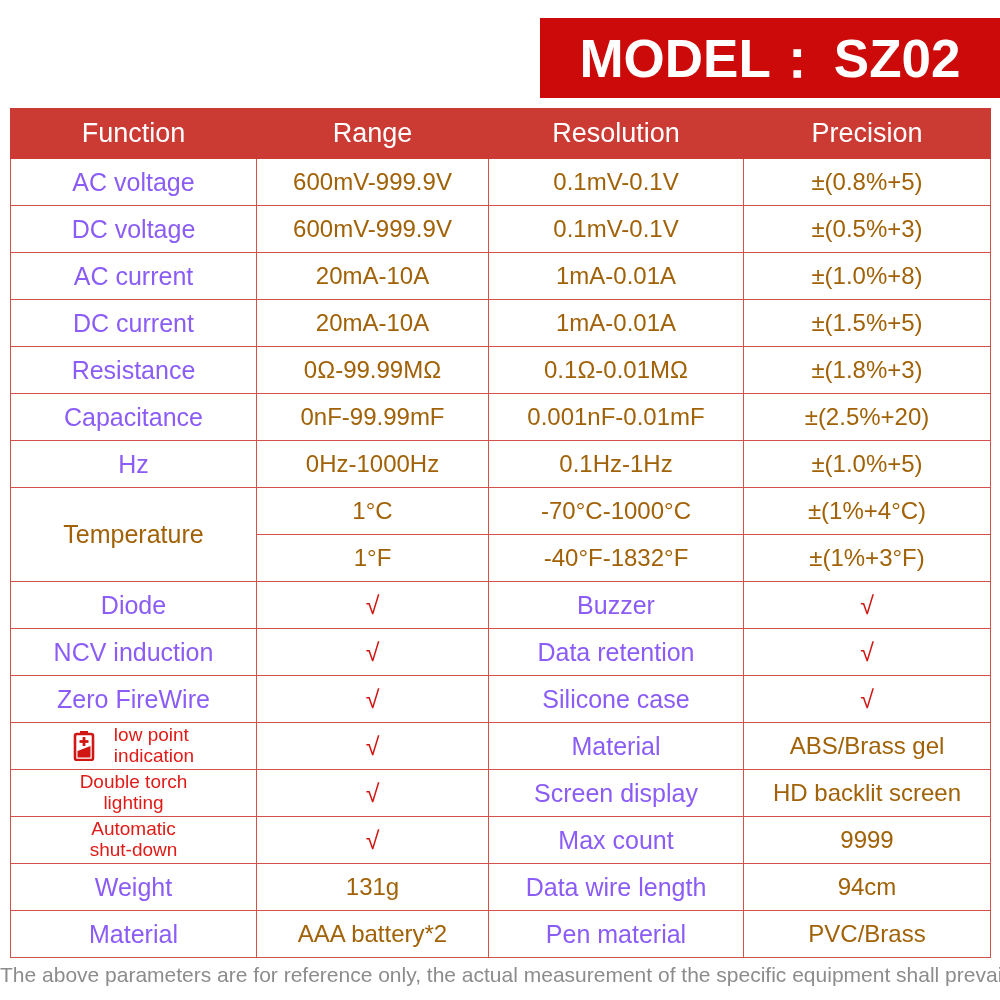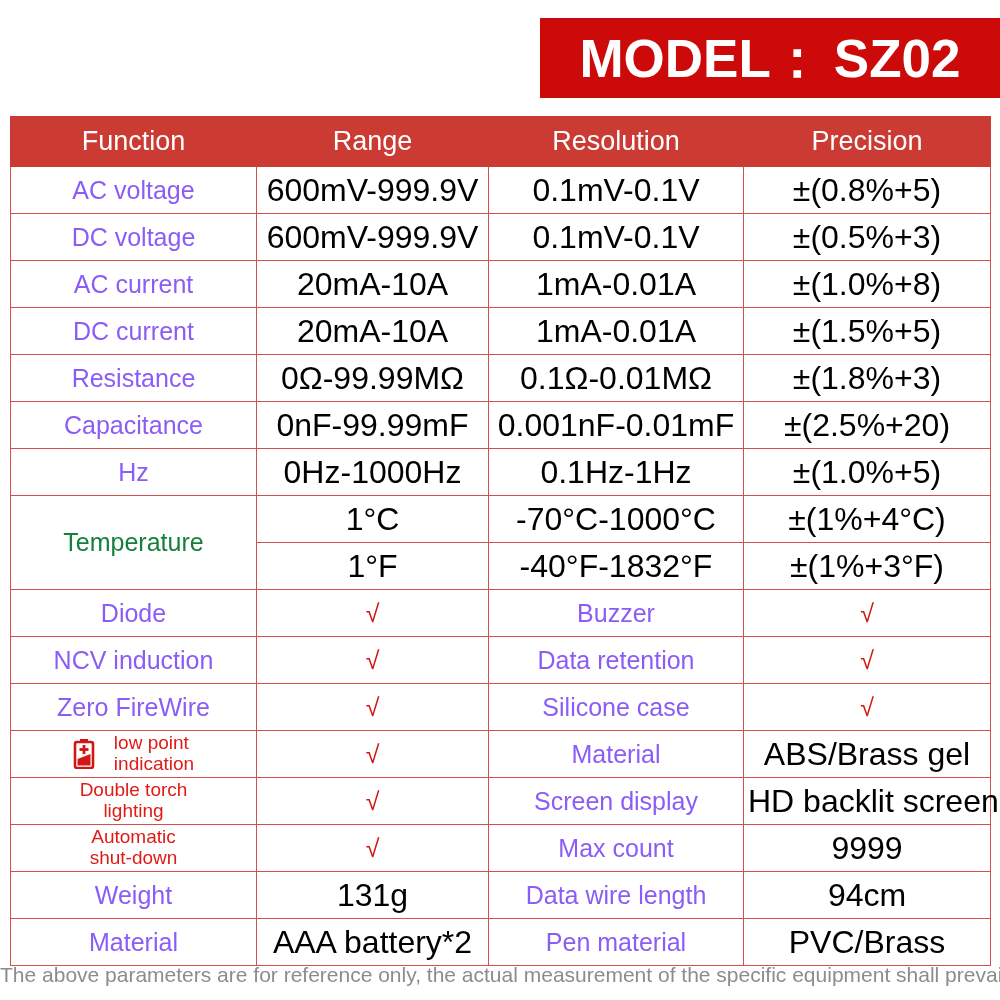--- a/index.html
+++ b/index.html
@@ -40,21 +40,21 @@
     letter-spacing: 0px;
     white-space: nowrap;
     line-height: 1;
   }
   .model-banner .model-label { margin-right: 10px; }
 
   
   .spec-table {
     position: absolute;
     left: 10px;
-    top: 116px;
+    top: 108px;
     width: 980px;
     border-collapse: collapse;
     table-layout: fixed;
   }
   .spec-table col.c1 { width: 246px; }
   .spec-table col.c2 { width: 232px; }
   .spec-table col.c3 { width: 255px; }
   .spec-table col.c4 { width: 247px; }
 
   .spec-table th, .spec-table td {
@@ -72,35 +72,35 @@
     font-weight: normal;
     height: 50px;
     border: 1px solid #cc3a34;
   }
   td.fn {
     color: #8b5cf6;
     font-size: 25px;
     white-space: nowrap;
   }
   td.val {
-    color: #000000;
-    font-size: 32px;
+    color: #a16207;
+    font-size: 24px;
     white-space: nowrap;
   }
   td.check {
     color: #d01713;
     font-size: 25px;
   }
   td.small2 {
     color: #e01b16;
     font-size: 19px;
     line-height: 1.08;
   }
   td.temp-label {
-    color: #15803d;
+    color: #a16207;
     font-size: 25px;
   }
   .twoline { display: block; }
 
   
   .bat-row {
     display: flex;
     align-items: center;
     justify-content: center;
     gap: 19px;

